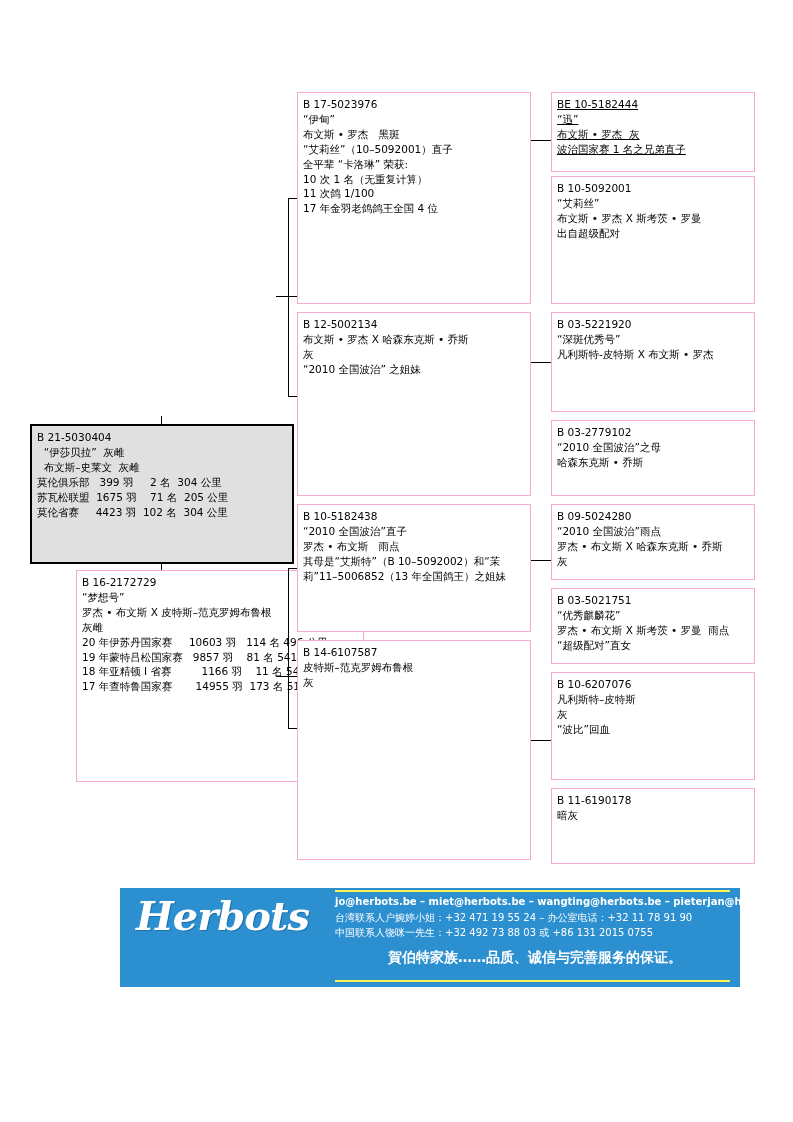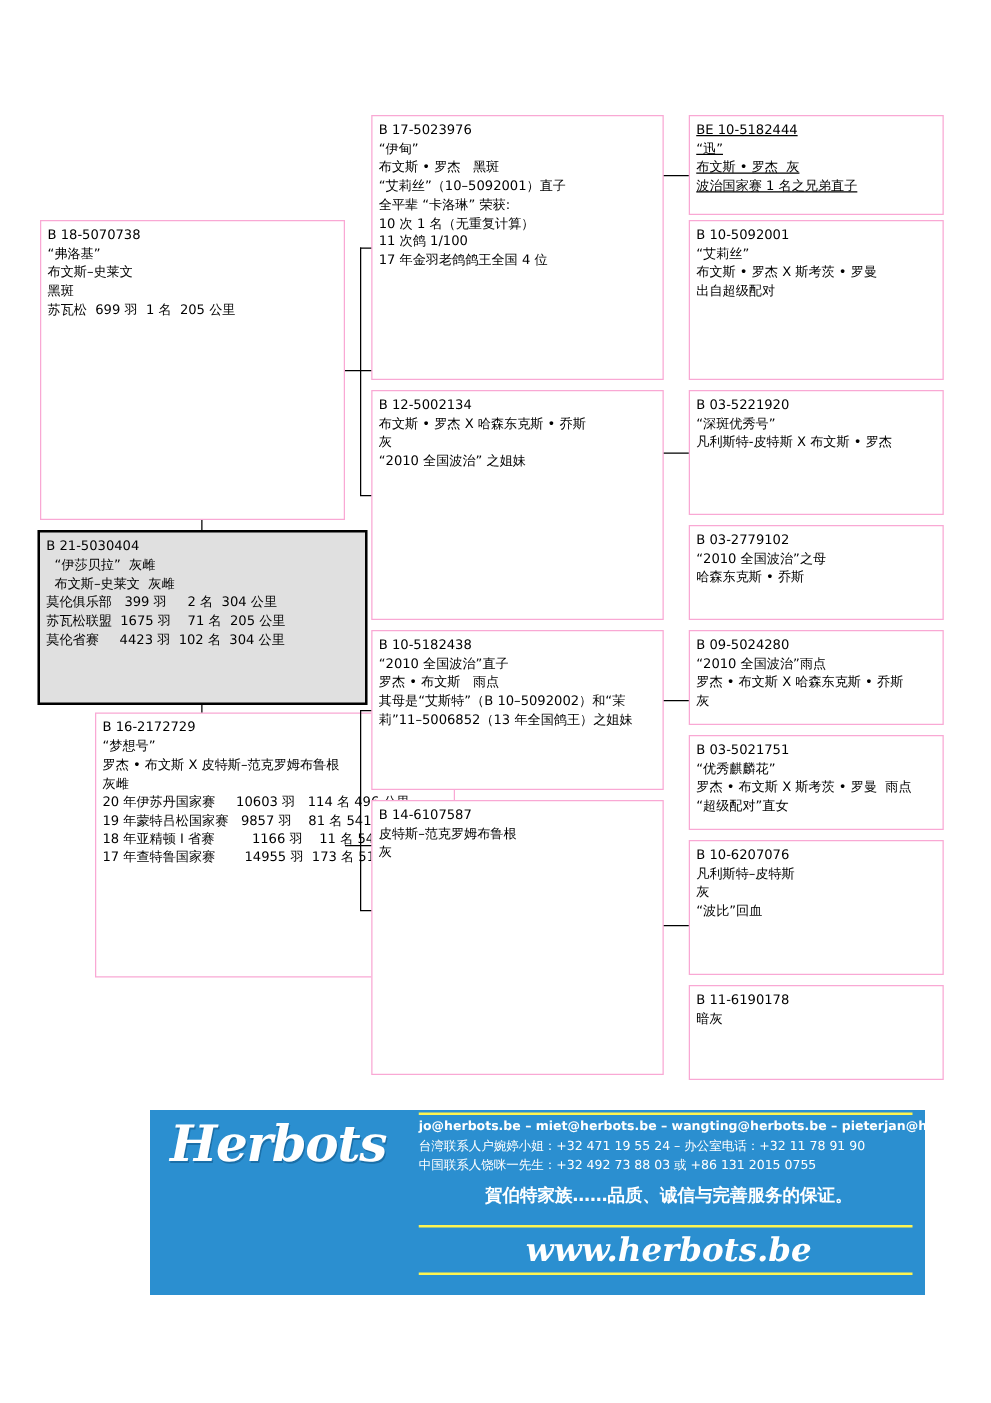--- a/index.html
+++ b/index.html
@@ -42,21 +42,21 @@
   }
   .h-line { height: 1px; }
   .v-line { width: 1px; }
 
   
   .banner {
     position: absolute;
     left: 120px;
     top: 888px;
     width: 620px;
-    height: 148px;
+    height: 99px;
     background: #2b8fd0;
     box-sizing: border-box;
     overflow: hidden;
   }
   .banner-left {
     position: absolute;
     left: 10px;
     top: 8px;
     width: 200px;
     height: 120px;
@@ -123,25 +123,20 @@
     font-weight: bold;
     font-size: 26px;
     color: #ffffff;
   }
 </style>
 </head>
 <body>
 
 <div class="page">
 
-  <div class="box" style="left:32px; top:176px; width:244px; height:240px;">B 18-5070738
-“弗洛基”
-布文斯–史莱文
-黑斑
-苏瓦松  699 羽  1 名  205 公里</div>
 
   <div class="box subject" style="left:30px; top:424px; width:264px; height:140px;">B 21-5030404
   “伊莎贝拉”  灰雌
   布文斯–史莱文  灰雌
 莫伦俱乐部   399 羽     2 名  304 公里
 苏瓦松联盟  1675 羽    71 名  205 公里
 莫伦省赛     4423 羽  102 名  304 公里</div>
 
   <div class="box" style="left:32px; top:570px; width:288px; height:212px;margin-left:44px;">B 16-2172729
 “梦想号”

